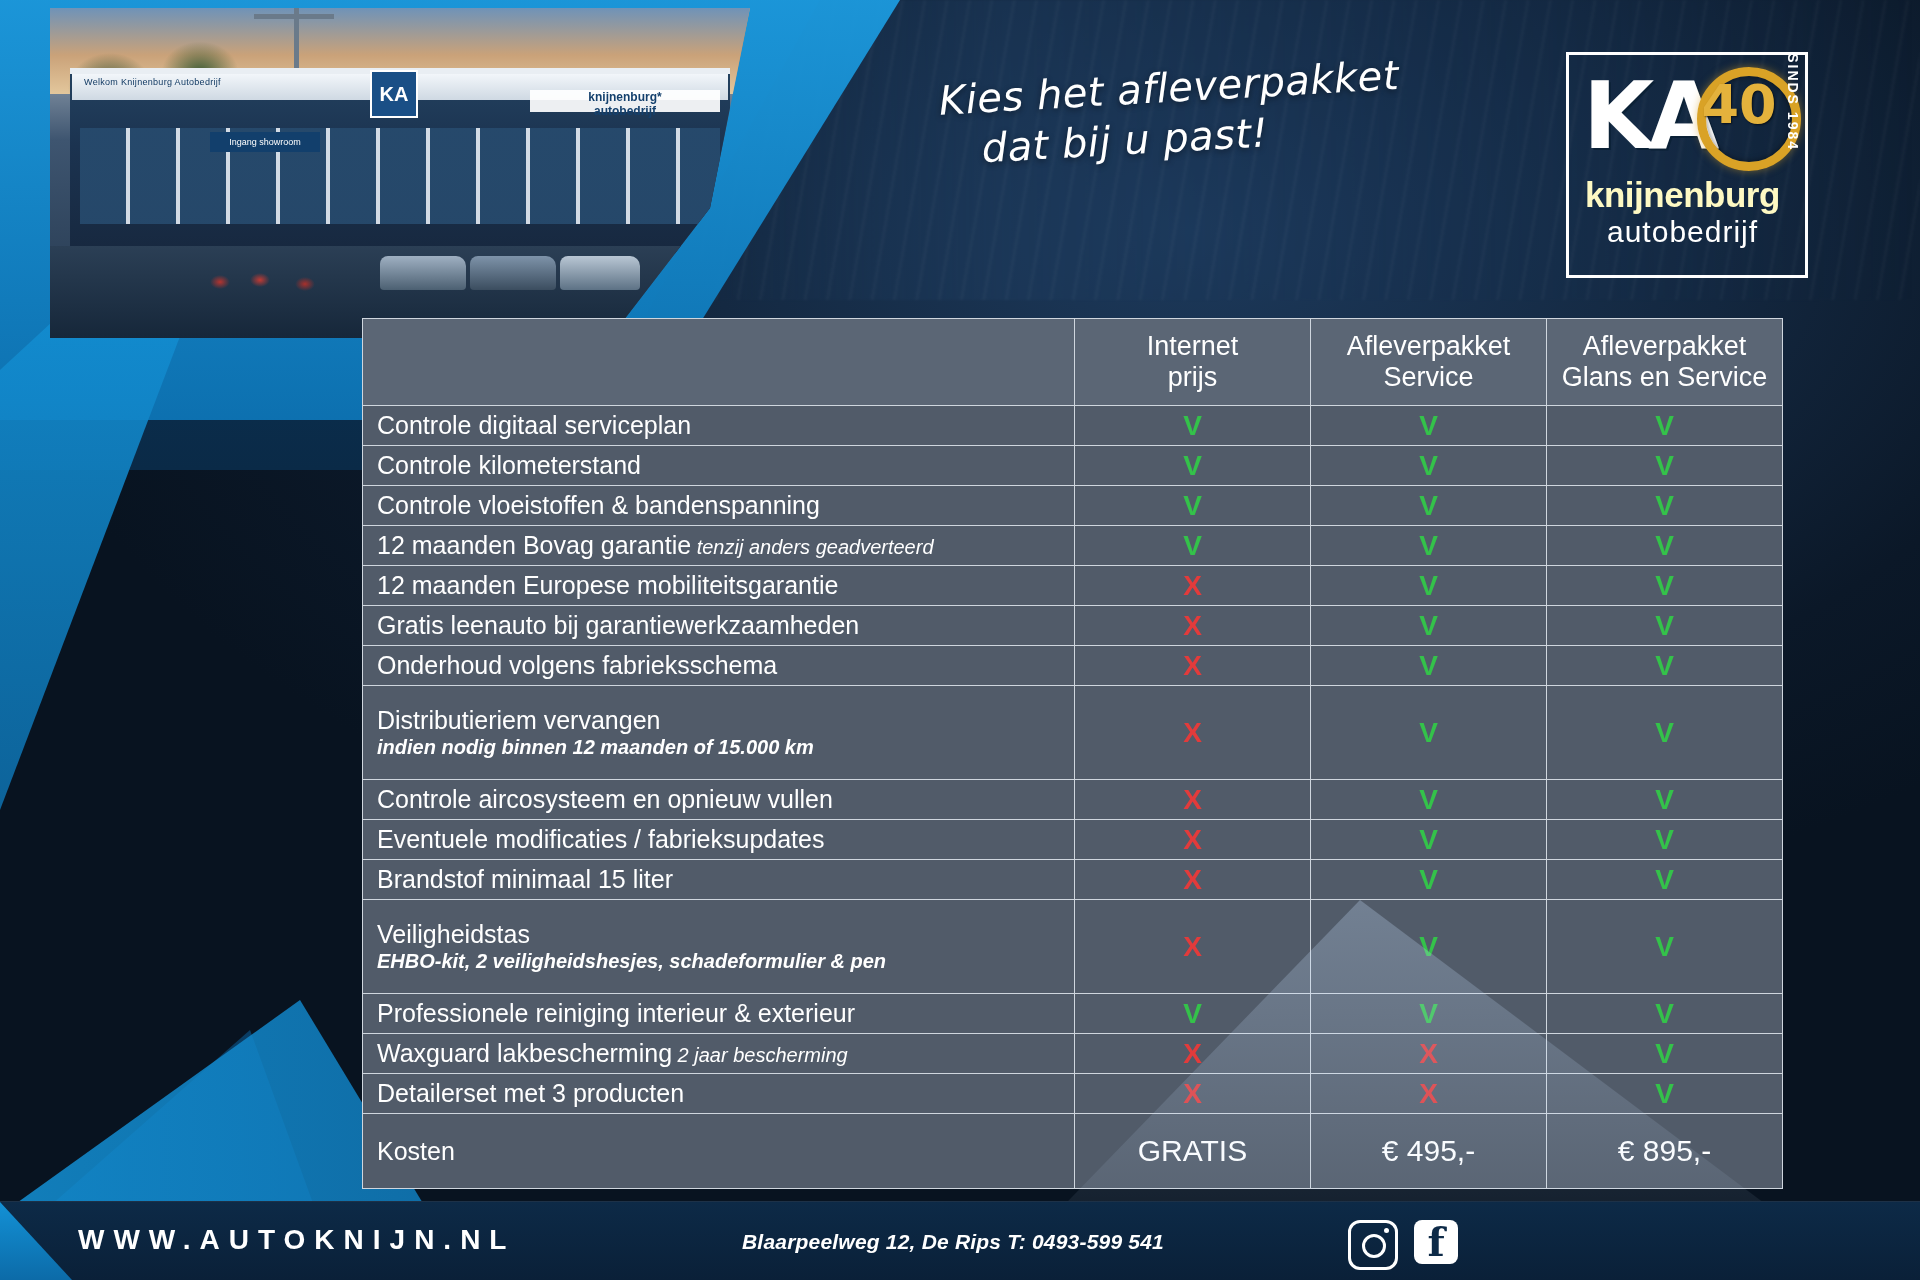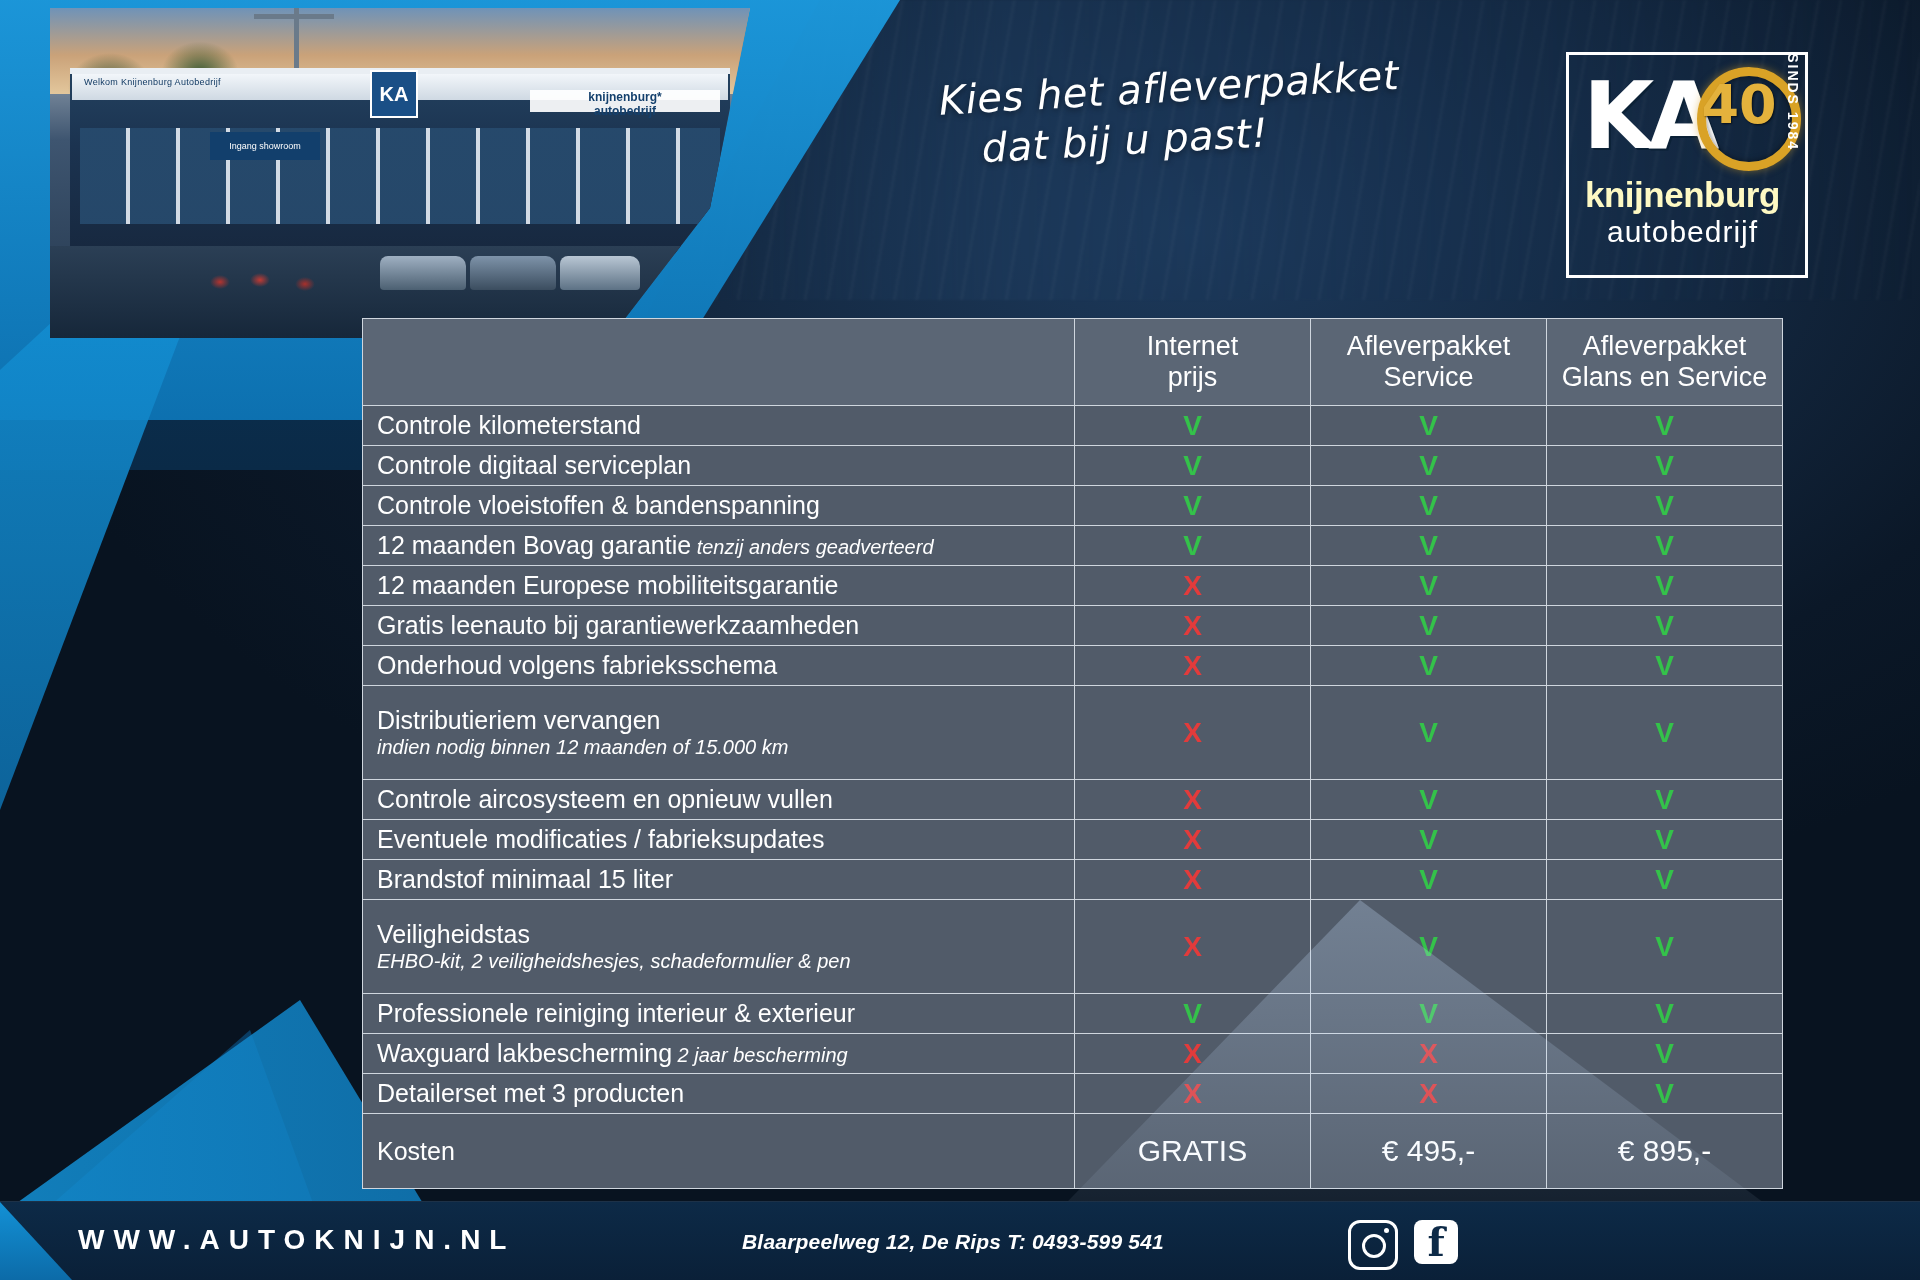--- a/index.html
+++ b/index.html
@@ -100,21 +100,21 @@
   }
   .photo .logo-sq{
     position:absolute;left:320px;top:62px;width:44px;height:44px;background:#1a4f86;
     border:2px solid #fff;color:#fff;font-weight:bold;font-size:20px;display:flex;align-items:center;justify-content:center;
   }
   .photo .brandbar{
     position:absolute;left:480px;top:82px;width:190px;height:22px;background:rgba(255,255,255,.92);
     color:#14406d;font-size:12px;display:flex;align-items:center;justify-content:space-around;font-weight:bold;flex-direction:column;
   }
   .photo .entrance{
-    position:absolute;left:160px;top:124px;width:110px;height:28px;background:#123f6c;color:#fff;
+    position:absolute;left:160px;top:124px;width:110px;height:20px;background:#123f6c;color:#fff;
     font-size:9px;display:flex;align-items:center;justify-content:center;
   }
   .photo .ground{
     position:absolute;left:0;bottom:0;width:100%;height:92px;
     background:linear-gradient(180deg,#2b3f55 0%, #16273a 100%);
   }
   .photo .car{position:absolute;bottom:48px;height:34px;border-radius:8px 10px 4px 4px;
     background:linear-gradient(180deg,#9fb0c2,#4c6072);}
   .photo .car.c1{left:330px;width:86px;}
   .photo .car.c2{left:420px;width:86px;background:linear-gradient(180deg,#7e93a9,#3b4d5f);}
@@ -210,20 +210,21 @@
   }
   td.label .sub{
     font-style:italic;
     font-size:20px;
   }
   td.label .sub2{
     display:block;
     font-style:italic;
     font-size:20px;
     margin-top:2px;
+    font-weight:bold;
   }
   td.mark{
     text-align:center;
     font-size:28px;
     font-weight:bold;
     font-family:"Liberation Sans",sans-serif;
   }
   td.mark.v{color:#34c24a;}
   td.mark.x{color:#e23b3b;}
   td.text{
@@ -344,27 +345,27 @@
           <div>Service</div>
         </th>
         <th>
           <div>Afleverpakket</div>
           <div>Glans en Service</div>
         </th>
       </tr>
     </thead>
     <tbody id="tbody">
         <tr>
+          <td class="label"><span>Controle digitaal serviceplan</span></td>
+          <td class="mark v">V</td>
+          <td class="mark v">V</td>
+          <td class="mark v">V</td>
+        </tr>
+        <tr>
           <td class="label"><span>Controle kilometerstand</span></td>
-          <td class="mark v">V</td>
-          <td class="mark v">V</td>
-          <td class="mark v">V</td>
-        </tr>
-        <tr>
-          <td class="label"><span>Controle digitaal serviceplan</span></td>
           <td class="mark v">V</td>
           <td class="mark v">V</td>
           <td class="mark v">V</td>
         </tr>
         <tr>
           <td class="label"><span>Controle vloeistoffen &amp; bandenspanning</span></td>
           <td class="mark v">V</td>
           <td class="mark v">V</td>
           <td class="mark v">V</td>
         </tr>

